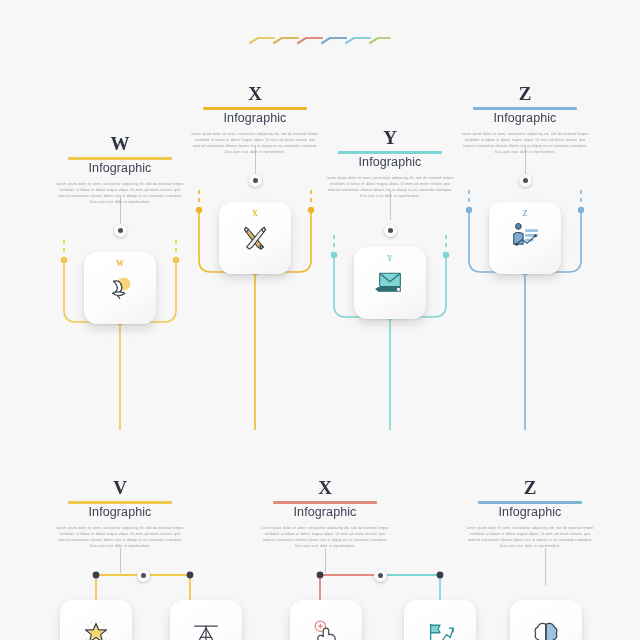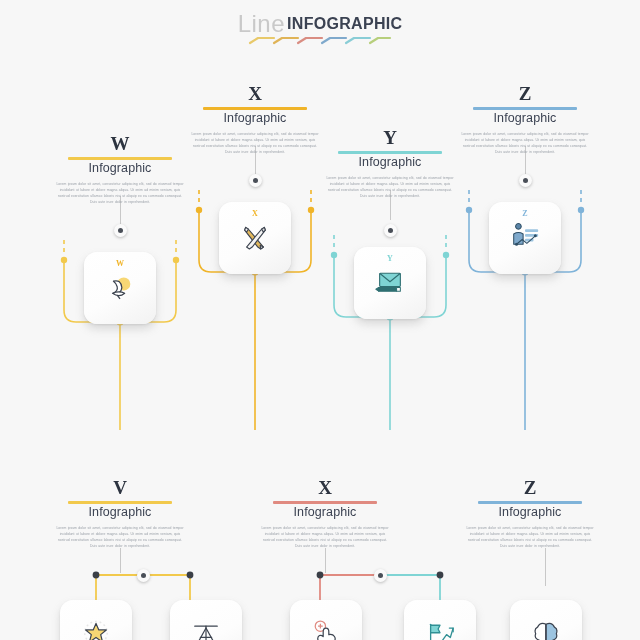--- a/index.html
+++ b/index.html
@@ -83,25 +83,20 @@
   }
   .vline { position:absolute; width:1px; background:#c8c8c8; }
 
   svg.overlay { position:absolute; inset:0; width:640px; height:640px; overflow:visible; }
 </style>
 </head>
 <body>
 
 <div class="stage">
 
-  <div class="masthead">
-    <div class="mast-words">
-      <span class="mast-line">Line</span><span class="mast-info">INFOGRAPHIC</span>
-    </div>
-  </div>
   <svg class="mast-bars" viewBox="0 0 144 14">
     <g fill="none" stroke-width="2.2" stroke-linecap="round" stroke-linejoin="round">
       <path d="M2 9 L10 4 L26 4" stroke="#e8c96a"></path>
       <path d="M26 9 L34 4 L50 4" stroke="#e0b457"></path>
       <path d="M50 9 L58 4 L74 4" stroke="#d98d82"></path>
       <path d="M74 9 L82 4 L98 4" stroke="#7fa9cc"></path>
       <path d="M98 9 L106 4 L122 4" stroke="#89cdd6"></path>
       <path d="M122 9 L130 4 L142 4" stroke="#b7cf7c"></path>
     </g>
   </svg>

